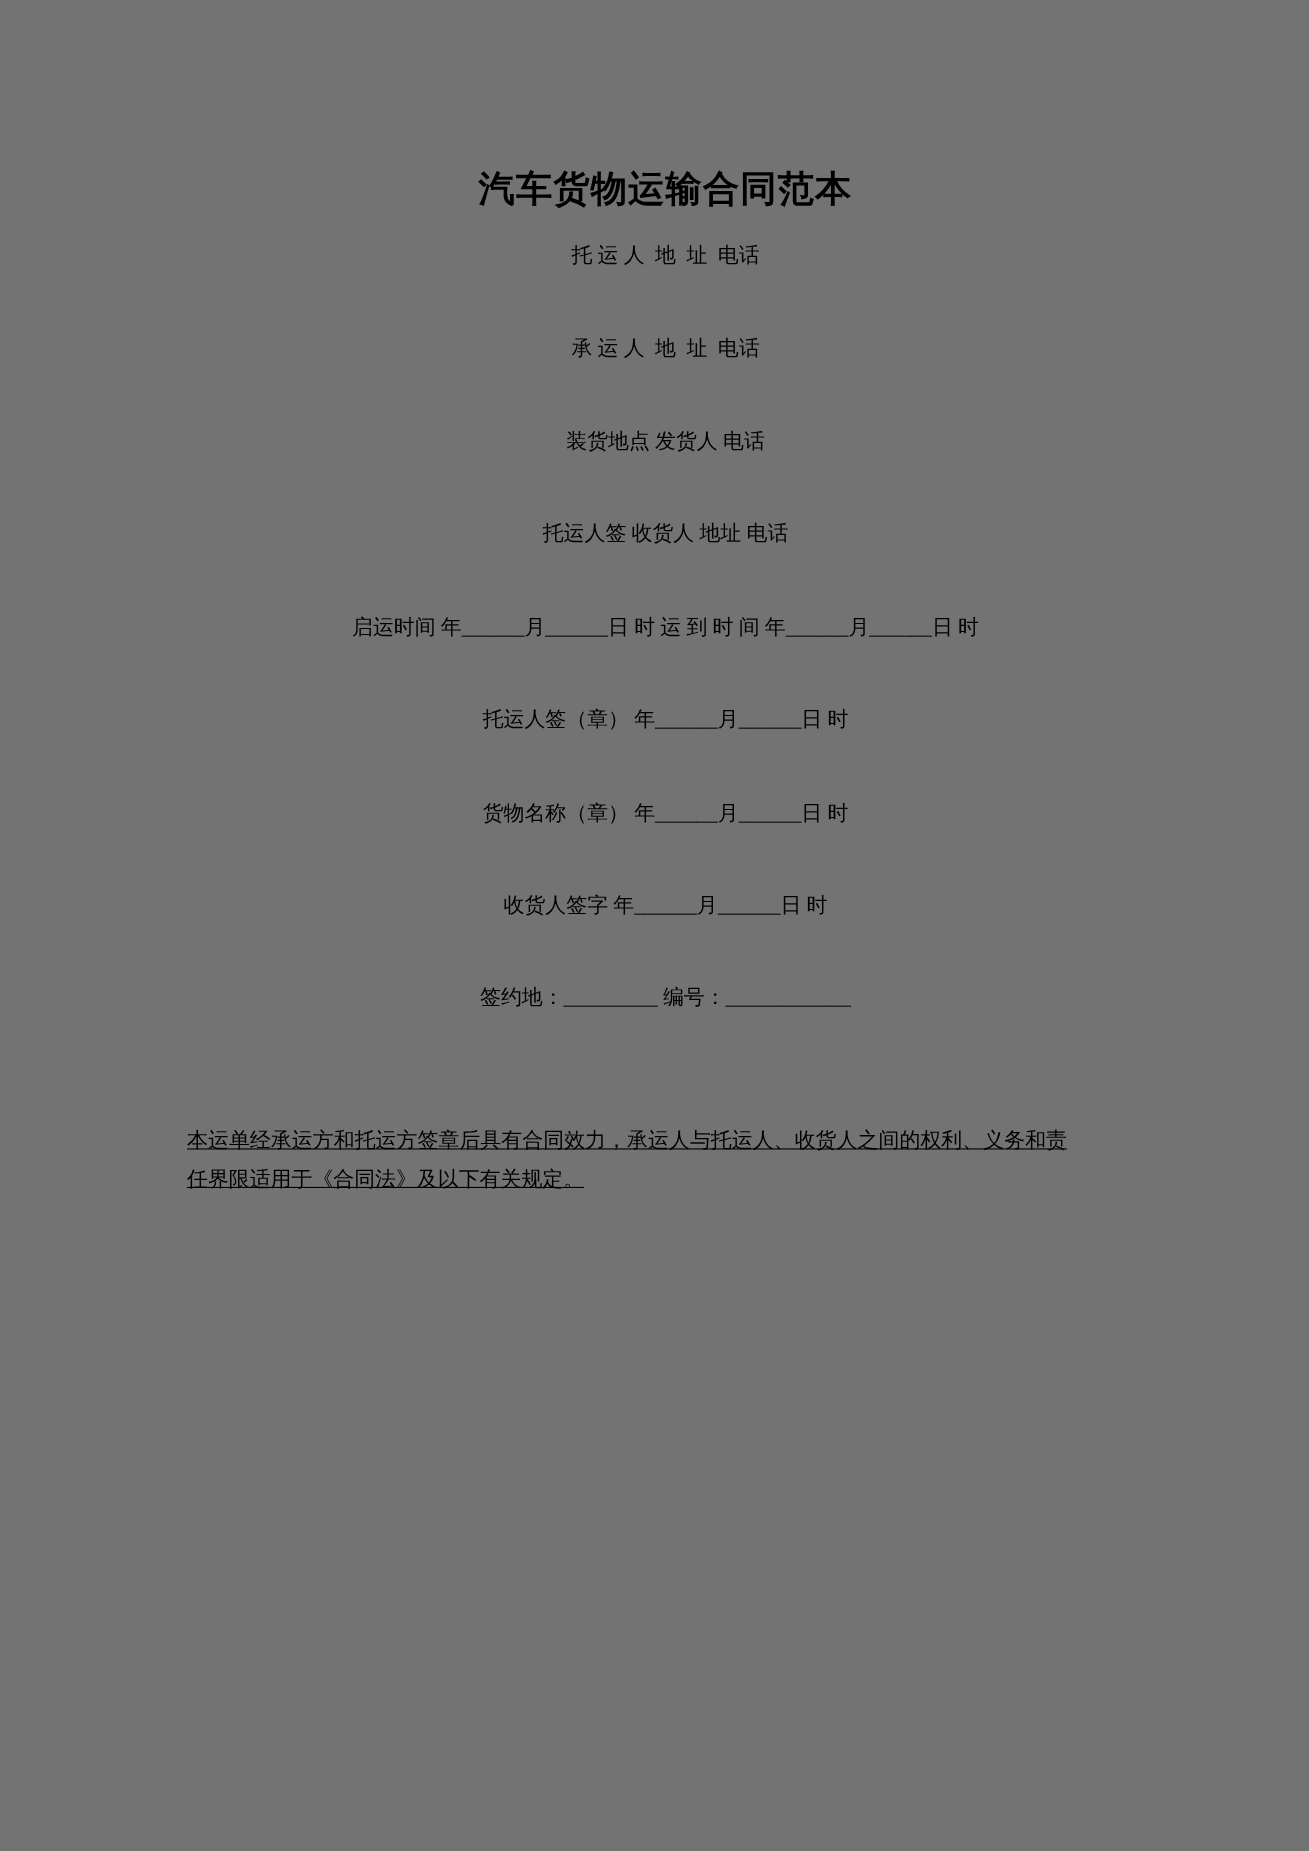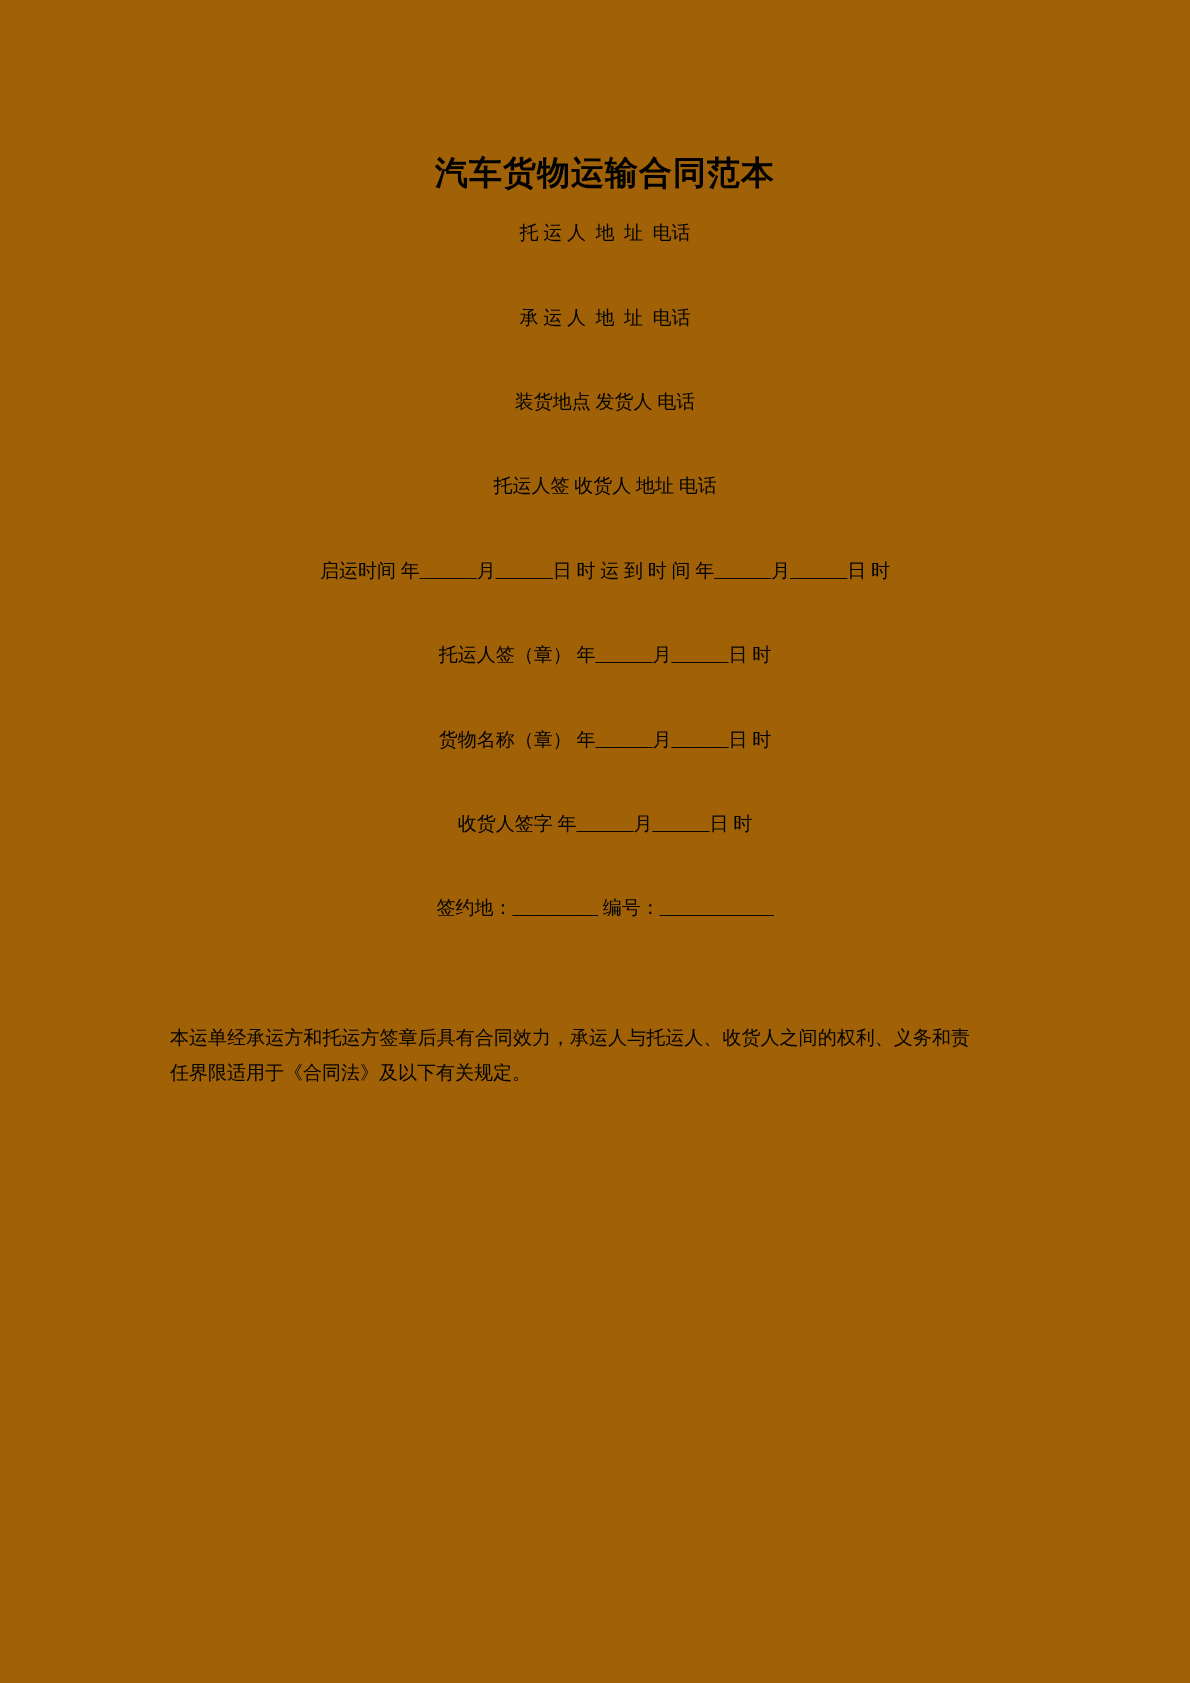--- a/index.html
+++ b/index.html
@@ -9,21 +9,21 @@
   }
   body {
     font-family: "Liberation Serif", "DejaVu Serif", serif;
     color: #000000;
   }
   .page {
     position: relative;
     width: 1190px;
     height: 1683px;
     margin: 0 auto;
-    background: #a16207;
+    background: #737373;
     box-sizing: border-box;
     padding: 120px 150px 80px 170px;
   }
   .doc-title {
     text-align: center;
     font-size: 33px;
     font-weight: bold;
     letter-spacing: 1px;
     margin: 30px 0 0 0;
     padding: 0;
@@ -41,20 +41,21 @@
   }
   .line-row.tight {
     margin-bottom: 54px;
   }
   .para {
     font-size: 19px;
     line-height: 1.85;
     margin: 96px 0 0 0;
     text-align: justify;
     max-width: 800px;
+    text-decoration: underline;
   }
 </style>
 </head>
 <body>
 
 <div class="page">
 
   <h1 class="doc-title">汽车货物运输合同范本</h1>
 
   <div class="body-block">

